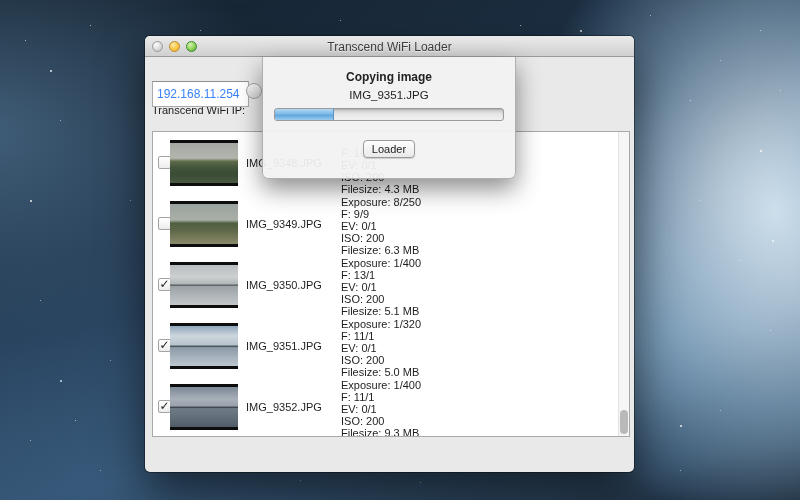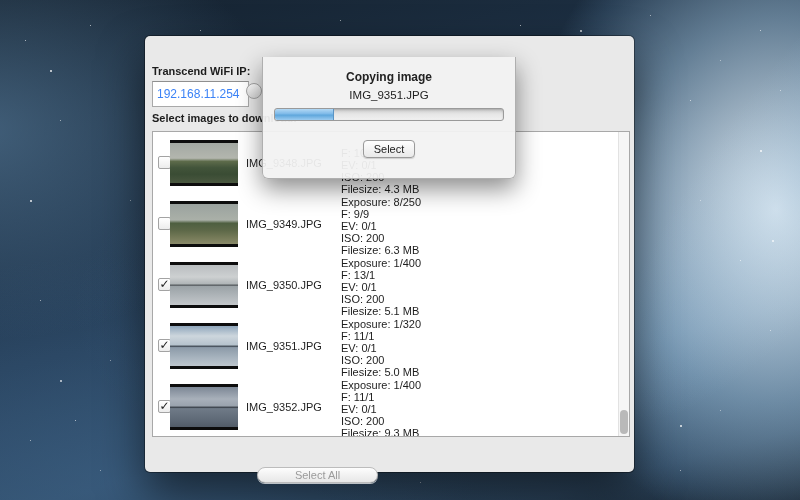--- a/index.html
+++ b/index.html
@@ -45,21 +45,21 @@
     background:linear-gradient(#eaeaea,#d0d0d0); border-bottom:1px solid #9b9b9b; }
   .title-text { position:absolute; left:0; right:0; top:4px; text-align:center;
     font-size:12px; color:#3e3e3e; text-shadow:0 1px 0 rgba(255,255,255,0.6); }
   .lights { position:absolute; left:7px; top:5px; display:flex; gap:6px; }
   .light { width:11px; height:11px; border-radius:50%; }
   .light.close { background:radial-gradient(circle at 35% 30%, #ffffff, #d6d6d6 60%, #bdbdbd); border:1px solid #9a9a9a; }
   .light.minimize { background:radial-gradient(circle at 35% 30%, #ffe9a8, #f7c644 55%, #e9a428); border:1px solid #c08a27; }
   .light.zoom { background:radial-gradient(circle at 35% 30%, #d6f5b0, #8ed05a 55%, #47a833); border:1px solid #3d8a2c; }
 
   .content { position:absolute; left:0; top:21px; right:0; bottom:0; }
-  .field-label { position:absolute; left:7px; font-size:11px; font-weight:bold; color:#1c1c1c; }
+  .field-label { position:absolute; left:7px; font-size:11px; font-weight:normal; color:#1c1c1c;margin-top:39px; }
   .ip-label { top:8px; }
   .ip-input { position:absolute; left:7px; top:24px; width:97px; height:20px;
     border:1px solid #a9a9a9; border-top-color:#8f8f8f; background:#ffffff;
     font-family:"Liberation Sans",sans-serif; font-size:12px; color:#3b82f6; padding:12px 4px; }
   .reload-btn { position:absolute; left:101px; top:26px; width:16px; height:16px; border-radius:50%;
     background:linear-gradient(#fdfdfd,#d9d9d9); border:1px solid #a5a5a5; }
   .select-label { top:55px; }
 
   .list { position:absolute; left:7px; top:74px; width:478px; height:306px;
     background:#ffffff; border:1px solid #a8a8a8; overflow:hidden; }
@@ -114,20 +114,28 @@
 </style>
 </head>
 <body>
 
 <div id="stage">
   <div class="band"></div>
   <div class="stars"></div>
   <div class="stars2"></div>
 
   <div class="window">
+    <div class="titlebar">
+      <div class="lights">
+        <div class="light close"></div>
+        <div class="light minimize"></div>
+        <div class="light zoom"></div>
+      </div>
+      <div class="title-text">Transcend WiFi Loader</div>
+    </div>
 
     <div class="content">
       <div class="field-label ip-label">Transcend WiFi IP:</div>
       <input class="ip-input" type="text" value="192.168.11.254" style="">
       <div class="reload-btn"></div>
       <div class="field-label select-label">Select images to download:</div>
 
       <div class="list">
         <div id="rows">
             <div class="row">
@@ -199,25 +207,24 @@
                 <div>ISO: 200</div>
                 <div>Filesize: 9.3 MB</div>
               </div>
             </div>
           </div>
         <div class="scroll-track">
           <div class="scroll-thumb"></div>
         </div>
       </div>
 
-      <div class="footer-btn select-all">Select All</div>
     </div>
   </div>
 
   <div class="sheet">
     <div class="sheet-title">Copying image</div>
     <div class="sheet-file">IMG_9351.JPG</div>
     <div class="progress">
       <div class="progress-fill" id="progress-fill" style="width: 26%;"></div>
     </div>
-    <div class="abort-btn">Select</div>
+    <div class="abort-btn">Loader</div>
   </div>
 </div>
 
 </body></html>

